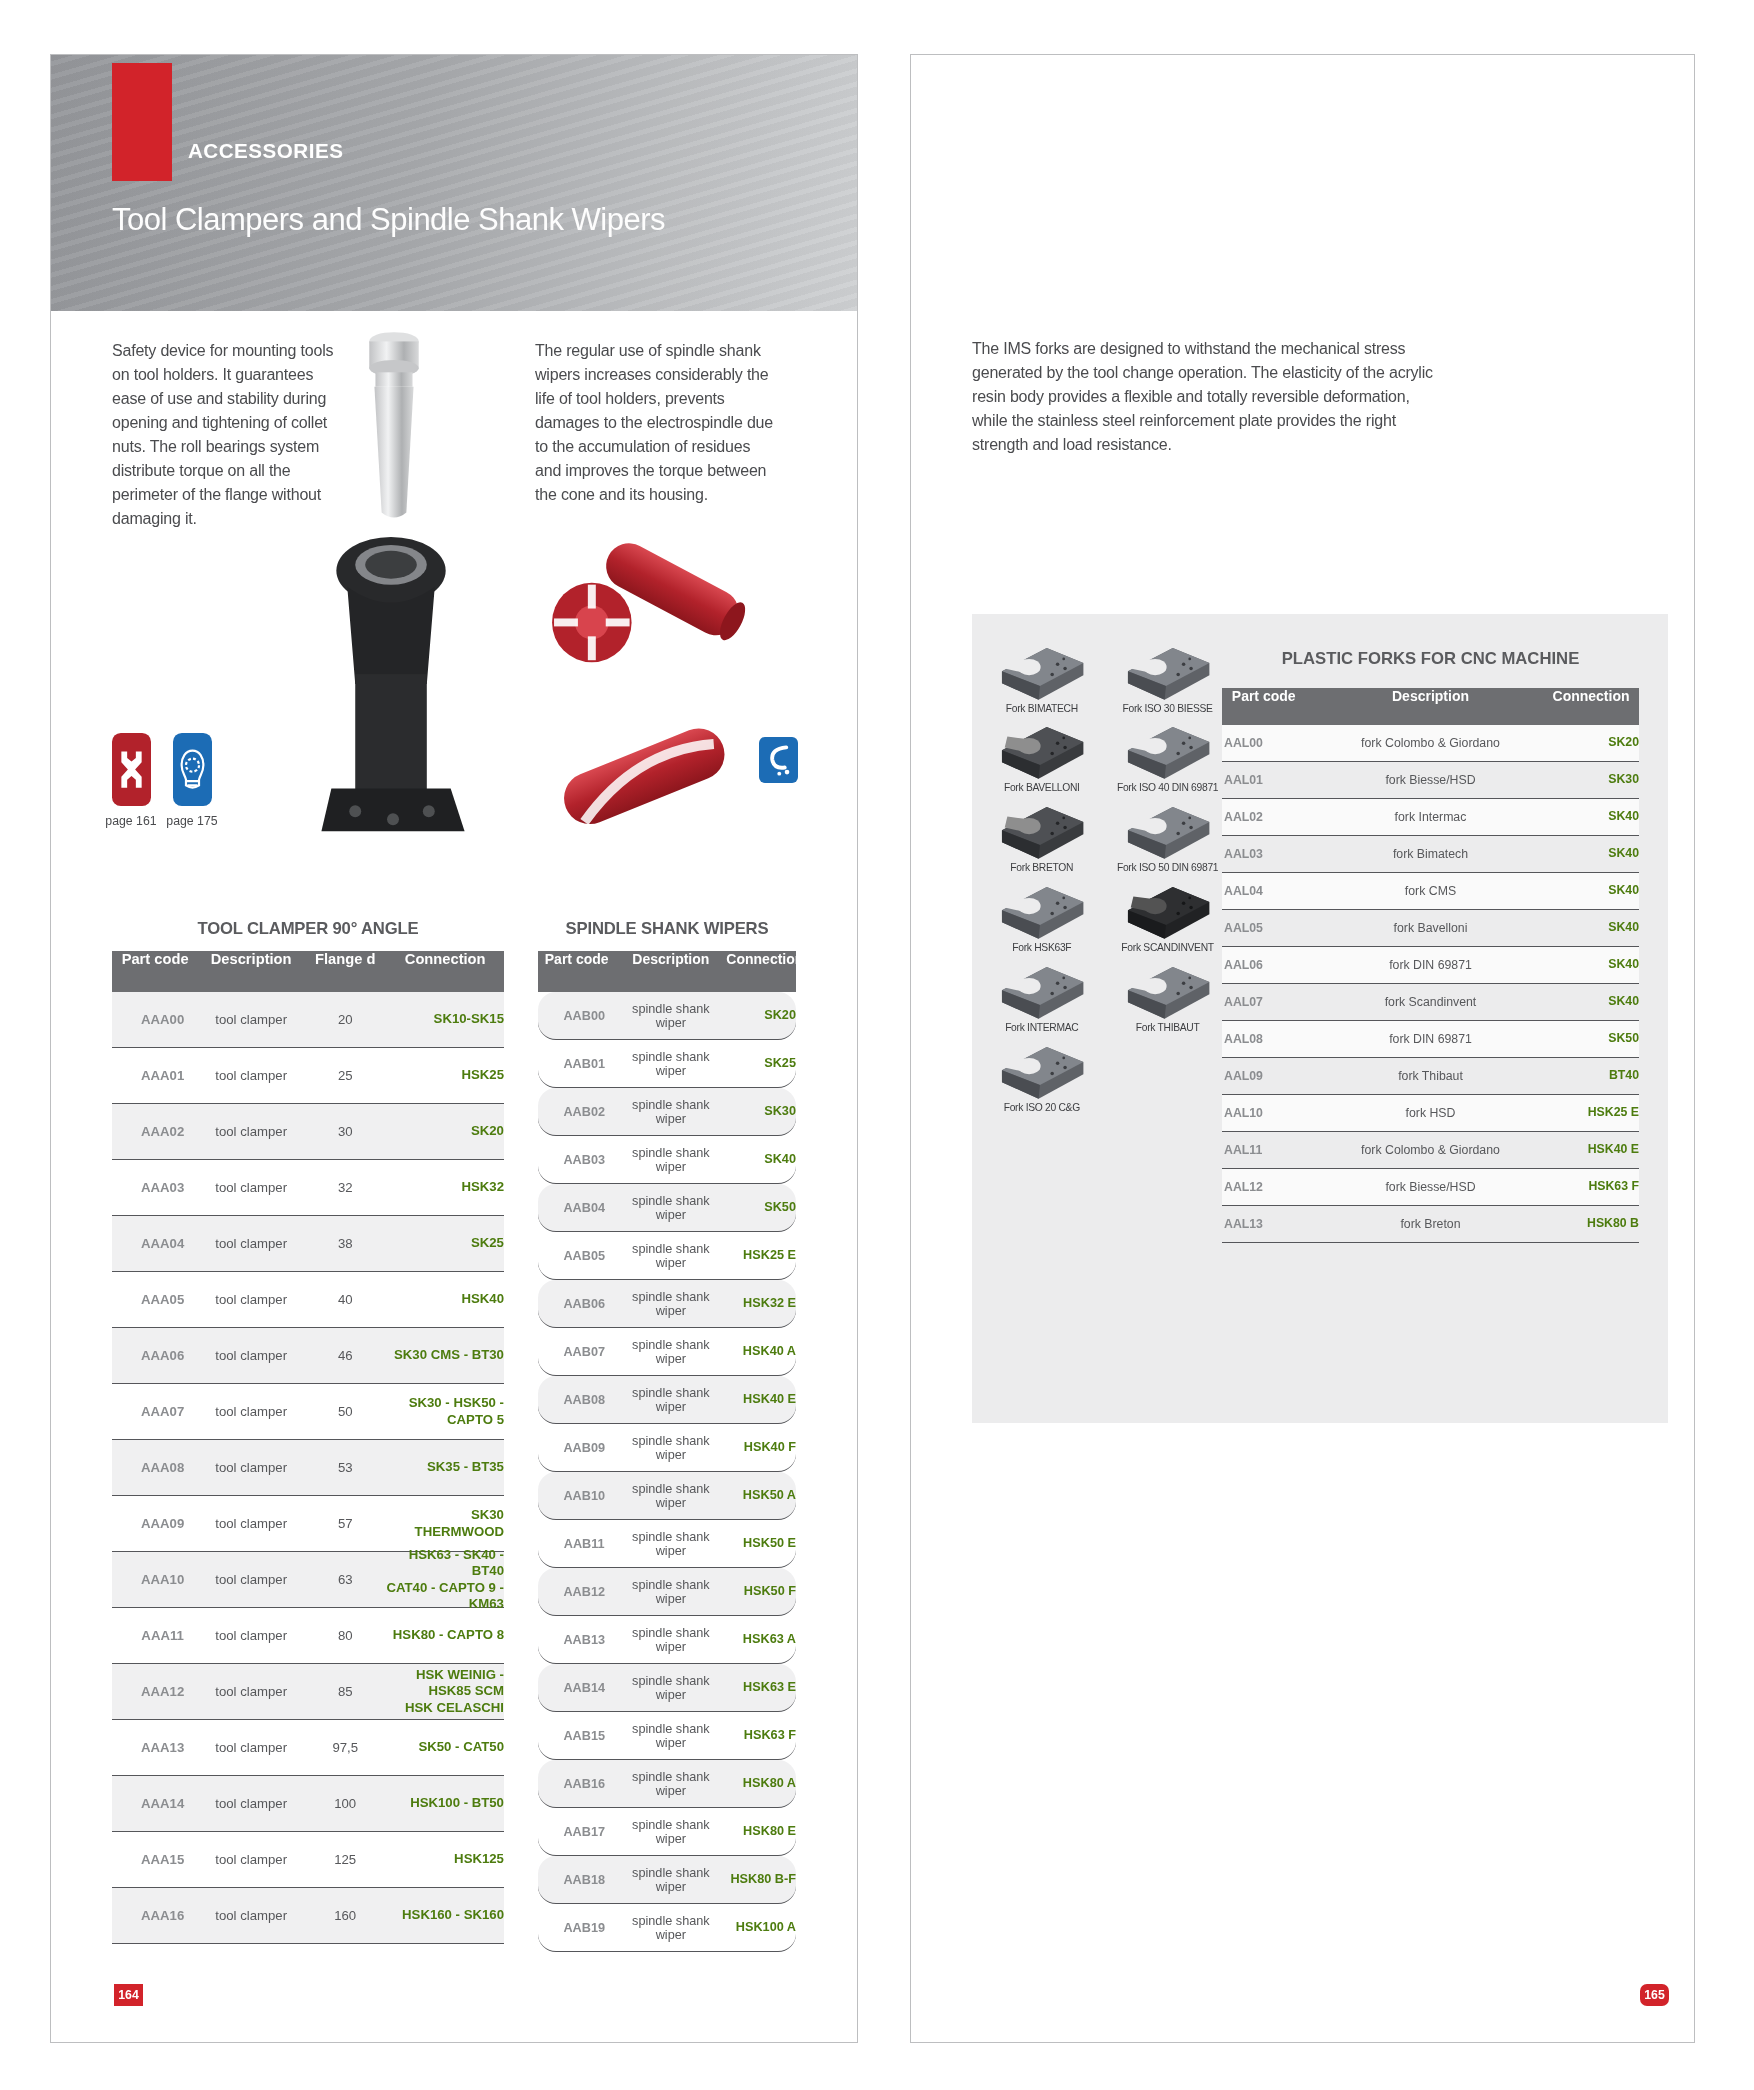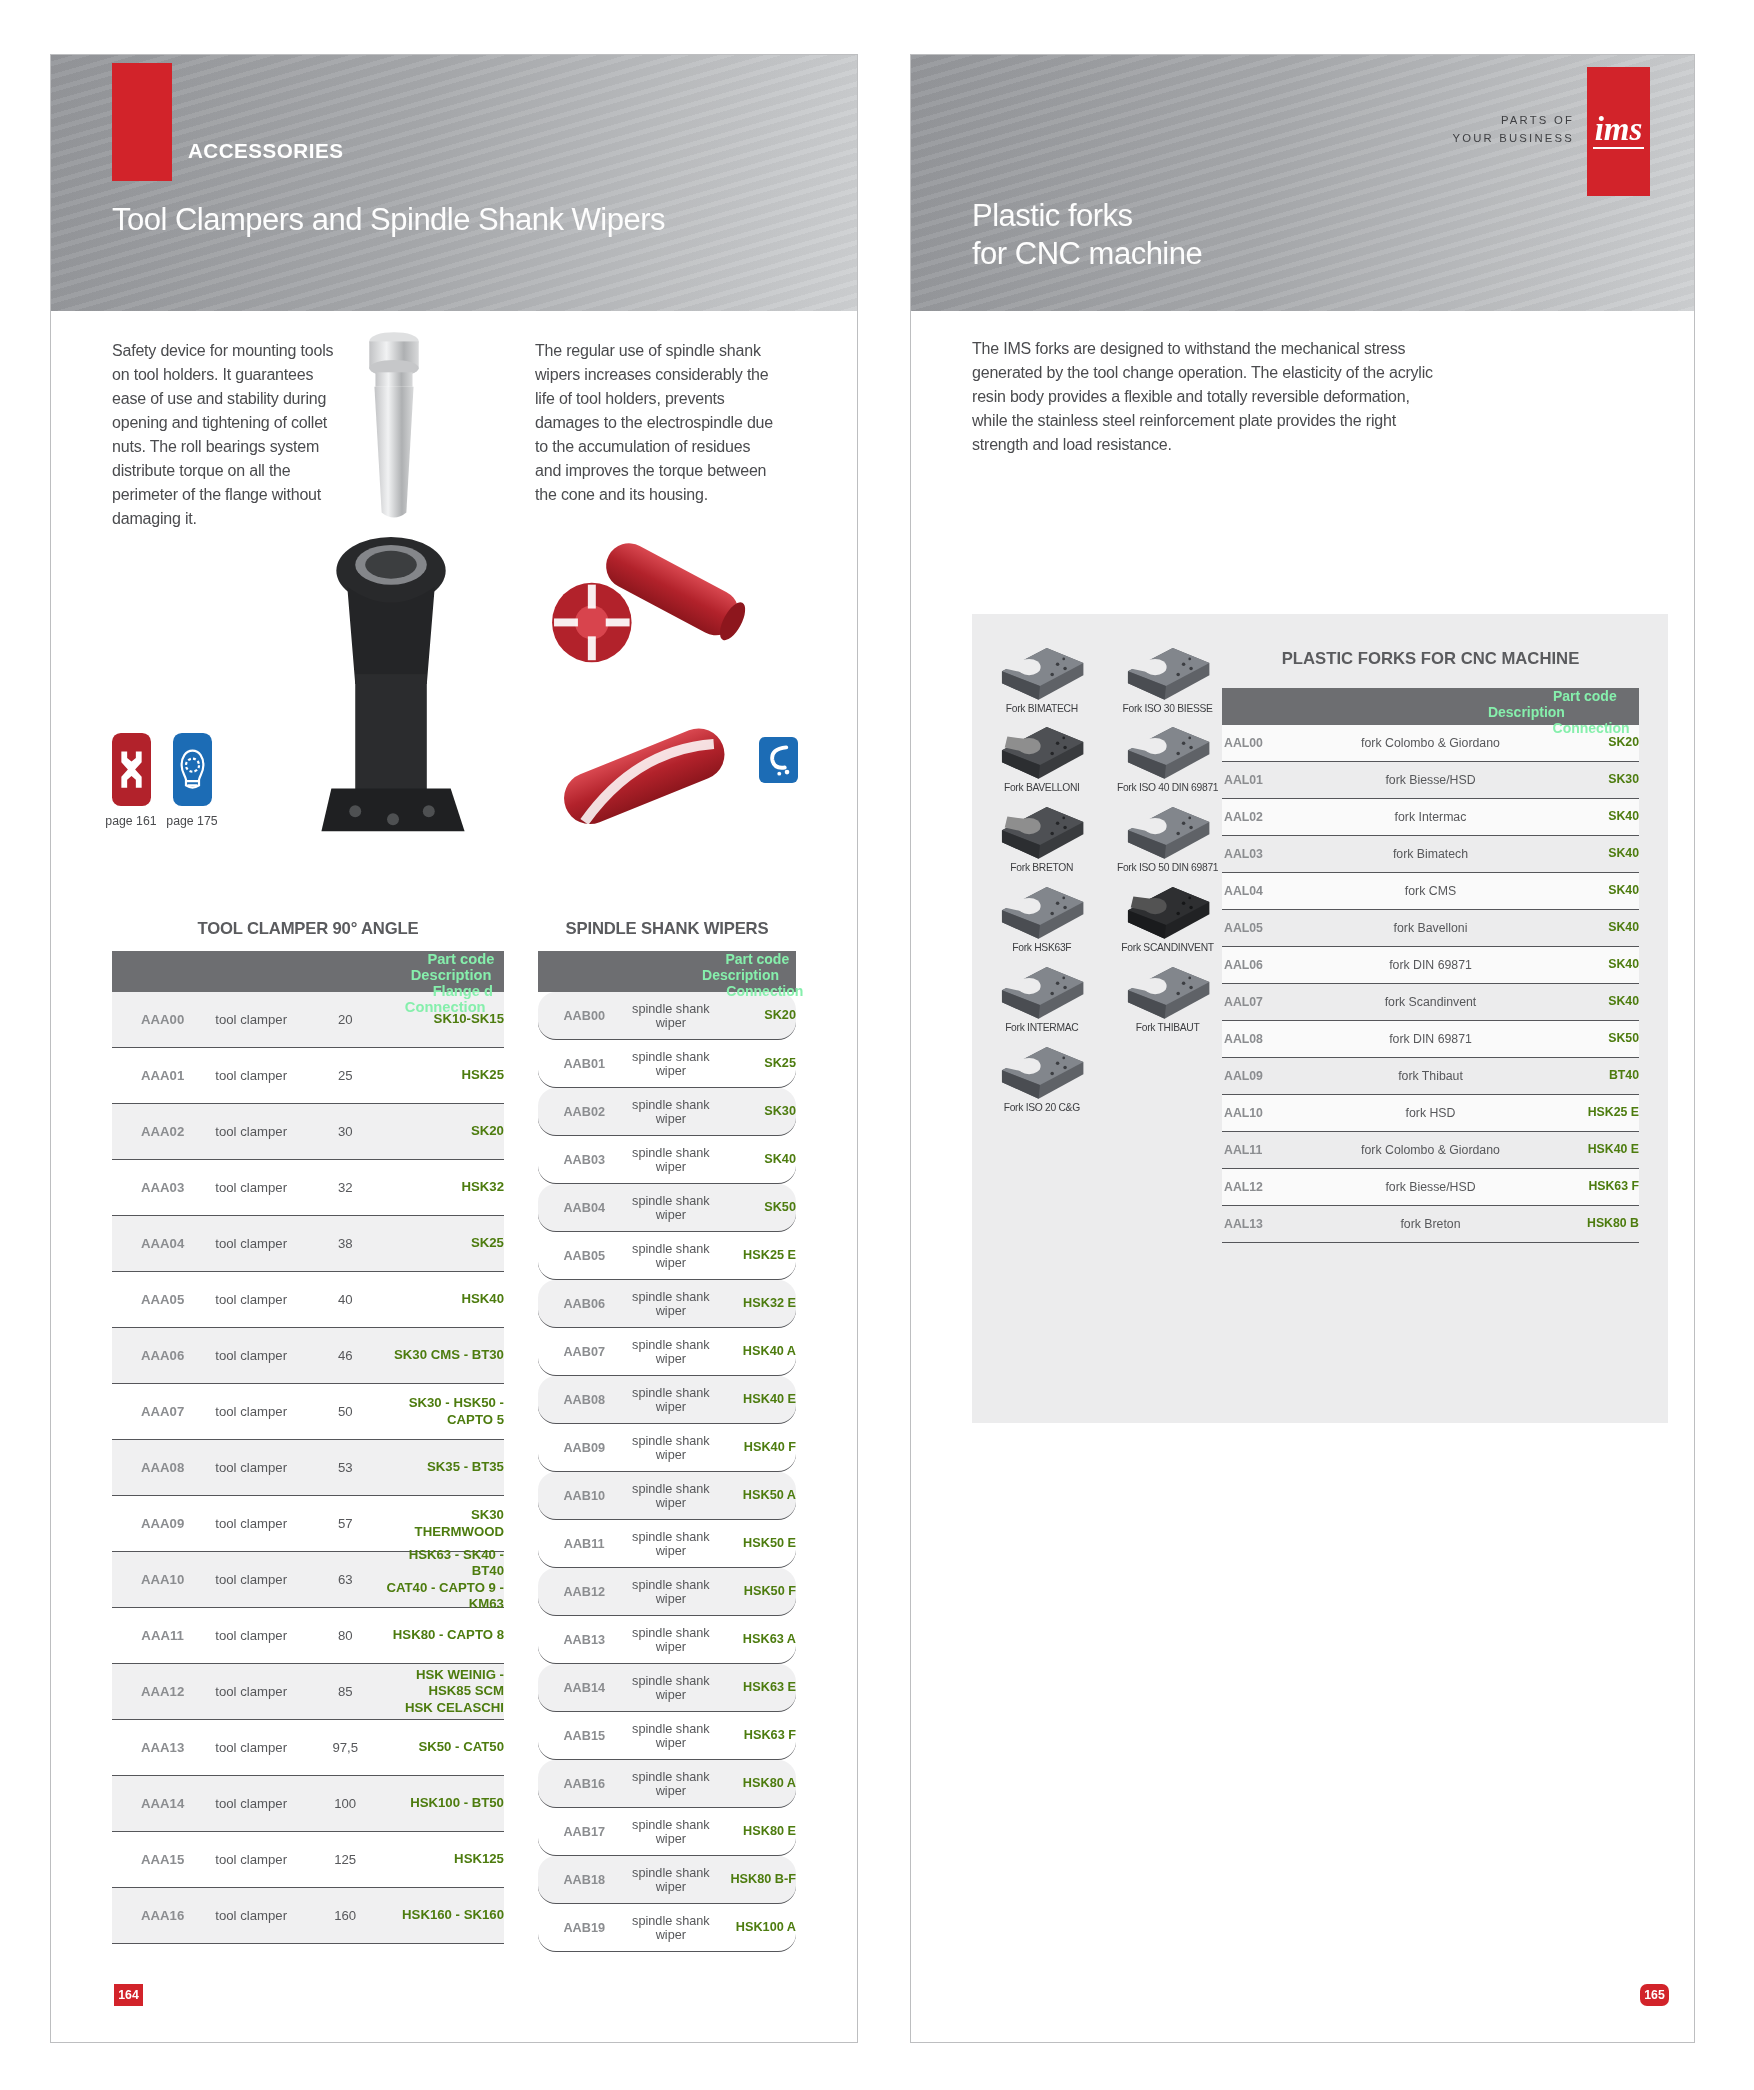--- a/index.html
+++ b/index.html
@@ -54,21 +54,21 @@
                border-radius:5.9px; display:flex; align-items:center; justify-content:center; }
   .mini-icon svg { width:31px; height:37px; }
 
   
   .tbl-title { position:absolute; font-weight:bold; font-size:16.7px; color:#5a5b5e;
                text-align:center; letter-spacing:-0.2px; }
   .tt-clamper { left:61px;  width:392px; top:864px; }
   .tt-wiper   { left:487px; width:258px; top:864px; }
 
   .table { position:absolute; }
-  .thead { display:flex; align-items:flex-end; background:#6d6e71; color:#86efac; font-weight:bold;flex-direction:column; }
+  .thead { display:flex; align-items:flex-start; background:#6d6e71; color:#ffffff; font-weight:bold; }
   .tr { display:flex; align-items:center; border-bottom:1px solid #55565a; background:#fff; }
   .th,.td { text-align:center; }
   .pc   { color:#8b8d90; font-weight:bold;padding-left:15px; }
   .desc { color:#57585b; }
   .conn { color:#4d7c0f; font-weight:bold; white-space:pre-line; line-height:1.25;text-align:right; }
 
   .ct { left:61px; top:896px; width:392px; }
   .ct .thead { height:41px; font-size:14.7px; }
   .ct .tr { height:56px; font-size:13.2px; }
   .ct .c0{width:22%;} .ct .c1{width:27%;} .ct .c2{width:21%;} .ct .c3{width:30%;}
@@ -495,31 +495,20 @@
           <div class="td c1 desc">spindle shank wiper</div>
           <div class="td c2 conn">HSK100 A</div>
         </div>
       </div>
   </div>
 
   <div class="pagenum pn-left">164</div>
 </section>
 
 <section class="page right">
-  <header class="banner">
-    <div class="tagline">
-      <div>PARTS OF</div>
-      <div>YOUR BUSINESS</div>
-    </div>
-    <div class="ims-logo">
-      <span>ims</span>
-    </div>
-    <h1 class="big-title rt1">Plastic forks</h1>
-    <h1 class="big-title rt2">for CNC machine</h1>
-  </header>
 
   <p class="intro intro-right-page">The IMS forks are designed to withstand the mechanical stress generated by the tool change operation. The elasticity of the acrylic resin body provides a flexible and totally reversible deformation, while the stainless steel reinforcement plate provides the right strength and load resistance.</p>
 
   <div class="panel">
     <div class="gallery">
 
         <figure class="fork sh-m">
           <svg viewBox="0 0 130 84">
             <use href="#forksym"></use>
           </svg>

